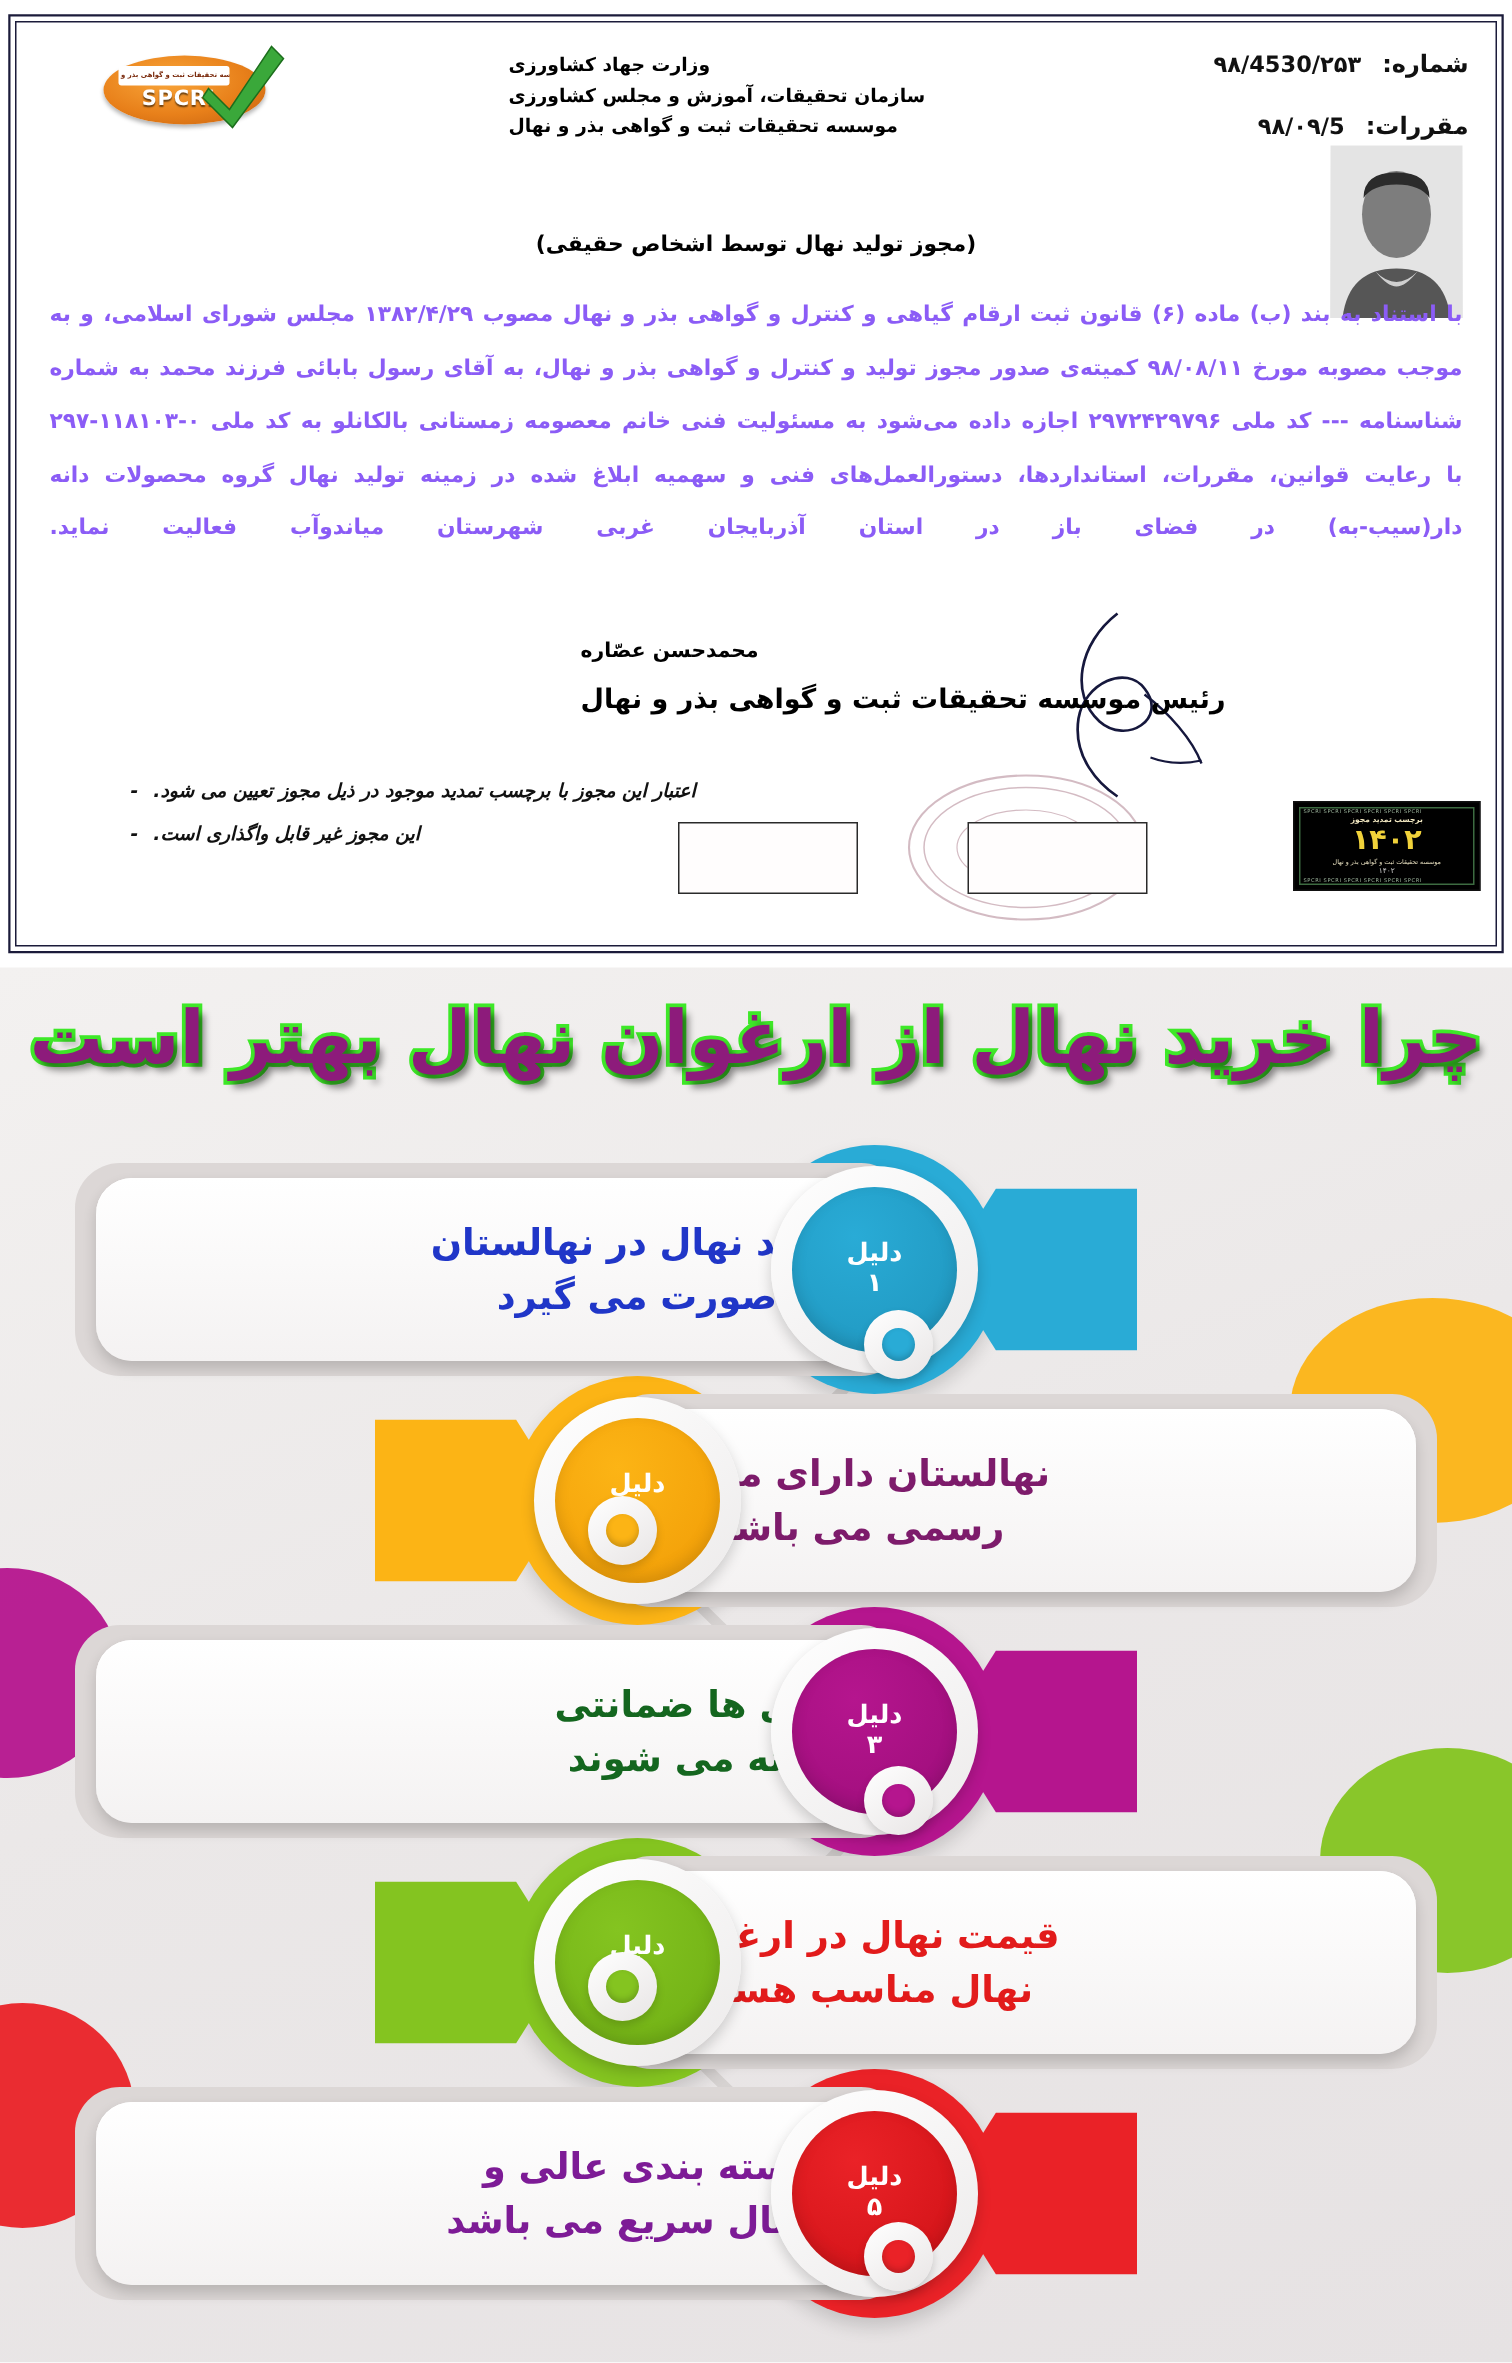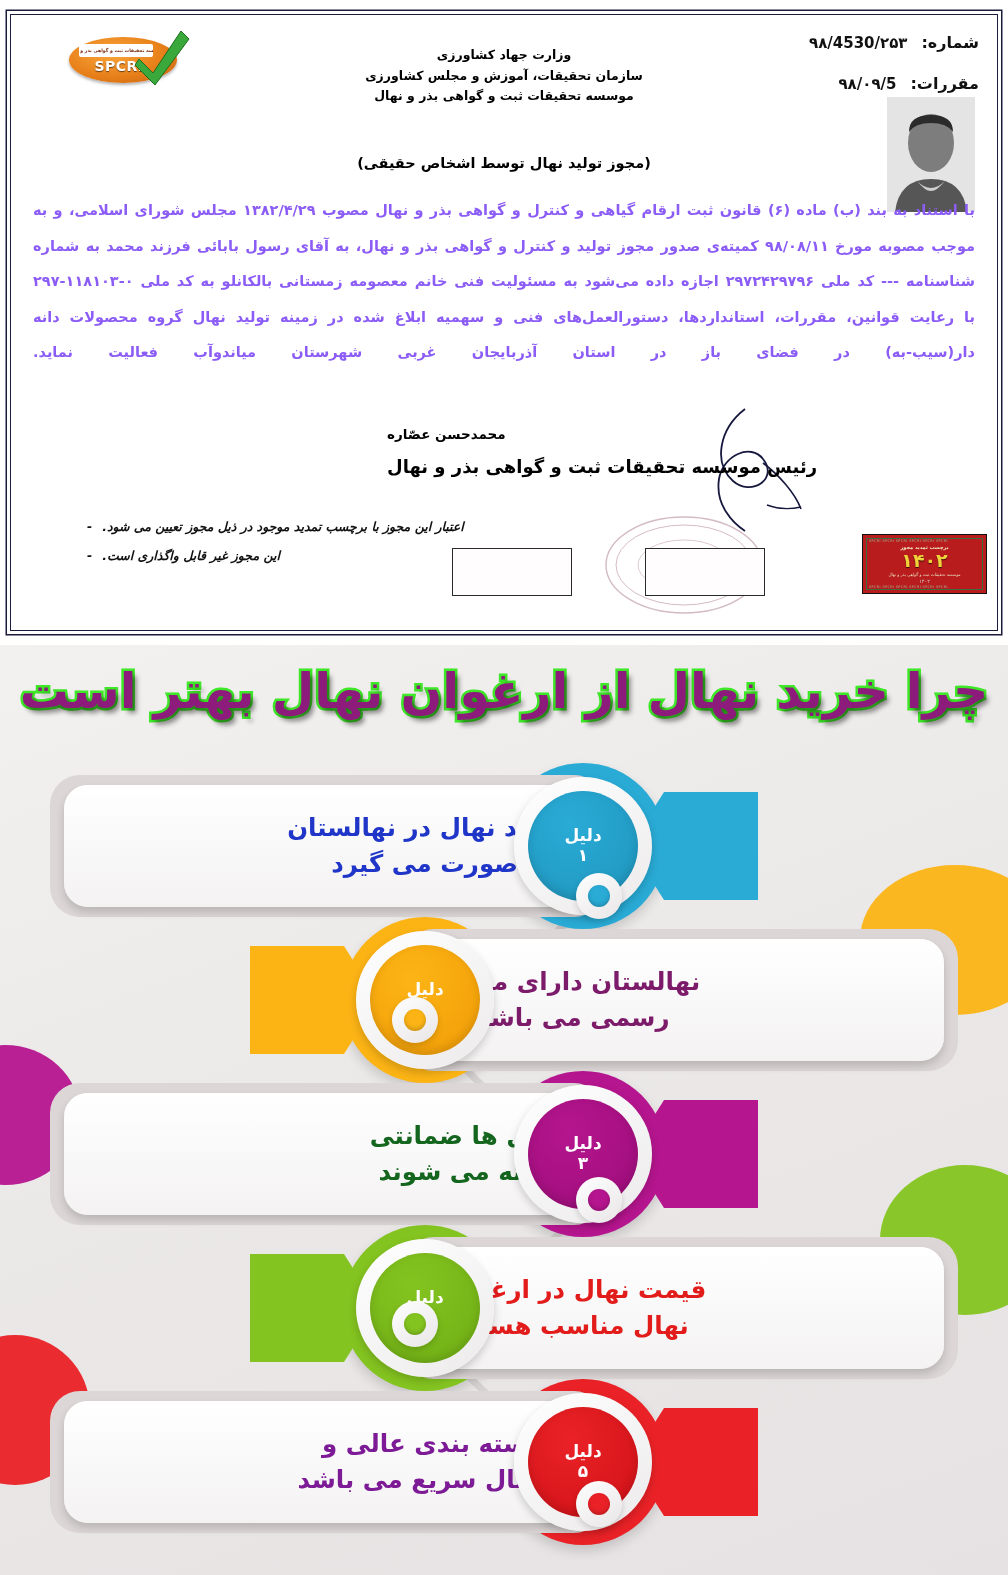--- a/index.html
+++ b/index.html
@@ -26,22 +26,22 @@
   .meta{ position:absolute; right:18px; top:18px; width:250px; text-align:right; }
   .meta-row{
     display:flex; justify-content:flex-start; align-items:baseline;
     gap:14px; direction:rtl; margin-bottom:22px;
     font-size:15px; font-weight:bold; color:#111; letter-spacing:.3px;
   }
   .meta-row .mlabel{ font-size:16px; }
   .meta-row .mval{ font-size:15px; }
 
   .org{
-    position:absolute; left:0; right:0; top:18px; margin:12px auto;
-    width:330px; text-align:center; direction:rtl;
+    position:absolute; left:0; right:0; top:18px; margin:0 auto;
+    width:330px; text-align:left; direction:rtl;
   }
   .org div{ font-size:12.5px; font-weight:bold; color:#000; line-height:1.65; }
 
   .logo{ position:absolute; left:52px; top:10px; width:130px; height:70px; }
   .logo-ellipse{
     position:absolute; left:6px; top:12px; width:108px; height:46px;
     border-radius:50%/50%;
     background:radial-gradient(ellipse at 40% 35%, #f9a63a 0%, #e8801a 55%, #c4600e 100%);
     box-shadow:0 2px 3px rgba(0,0,0,.3);
   }
@@ -87,21 +87,21 @@
   .notes{ position:absolute; right:430px; top:498px; width:480px; direction:rtl; }
   .note{
     display:flex; gap:10px; align-items:flex-start; justify-content:flex-end;
     font-size:12.5px; color:#111; font-style:italic; font-weight:bold;
     line-height:2.3; direction:rtl;
   }
   .note .dash{ font-weight:bold; }
 
   .sticker{
     position:absolute; right:10px; bottom:36px; width:125px; height:60px;
-    background:#b91c1c; border:1.5px solid #111; padding:3px;
+    background:#000000; border:1.5px solid #111; padding:3px;
   }
   .sticker-in{
     width:100%; height:100%; position:relative;
     display:flex; flex-direction:column; align-items:center; justify-content:center;
     border:1px solid #3d6b41;
   }
   .sticker-top{ font-size:5px; color:#f0e6c0; font-weight:bold; direction:rtl; margin-bottom:1px; }
   .sticker-year{
     font-size:19px; font-weight:bold; color:#f1d23a; letter-spacing:1px;
     text-shadow:0 1px 1px rgba(0,0,0,.7); line-height:1; direction:rtl;

